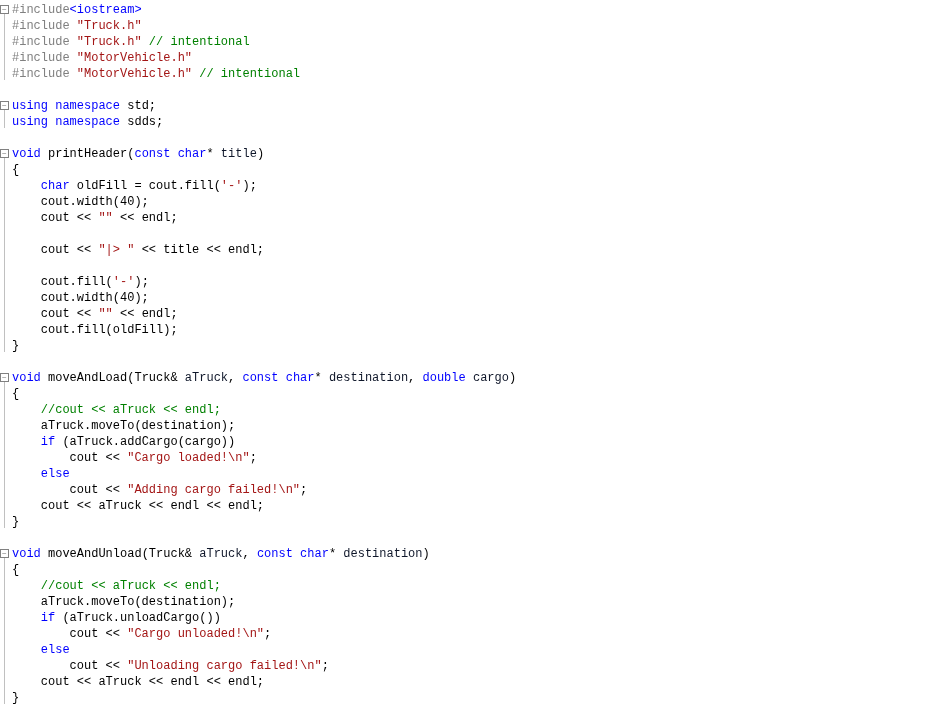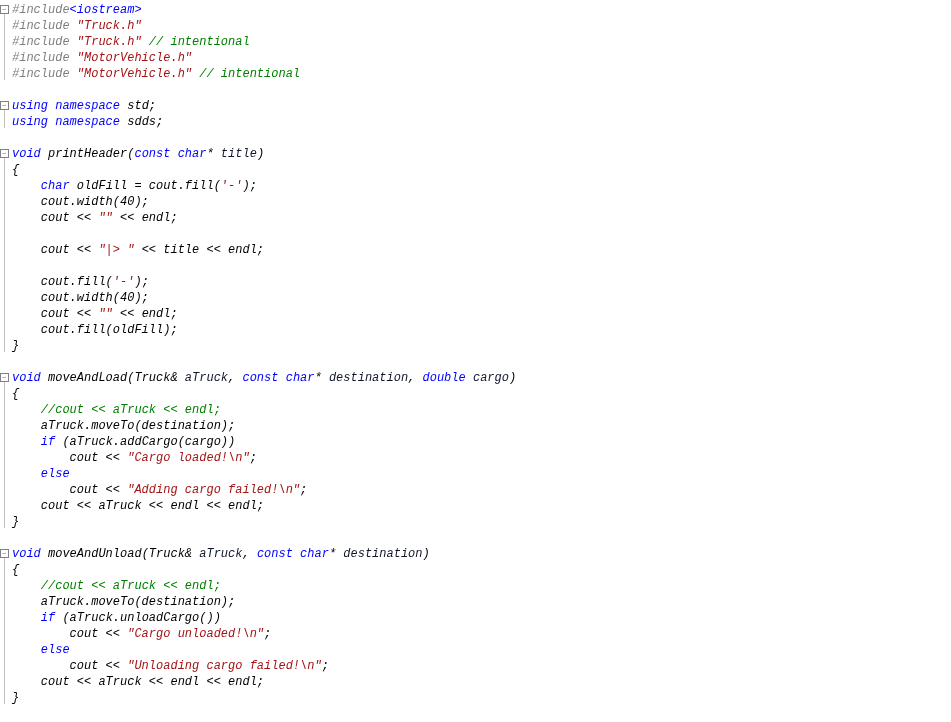--- a/index.html
+++ b/index.html
@@ -7,21 +7,20 @@
     padding: 0;
     background: #ffffff;
     font-family: Consolas, 'Courier New', monospace;
     font-size: 12px;
     line-height: 16px;
     color: #000000;
   }
   .editor {
     display: flex;
     padding-top: 2px;
-    font-style: italic;
   }
   .fold-column {
     width: 10px;
     flex-shrink: 0;
     position: relative;
   }
   .fold-marker {
     position: absolute;
     left: 0;
     width: 9px;

